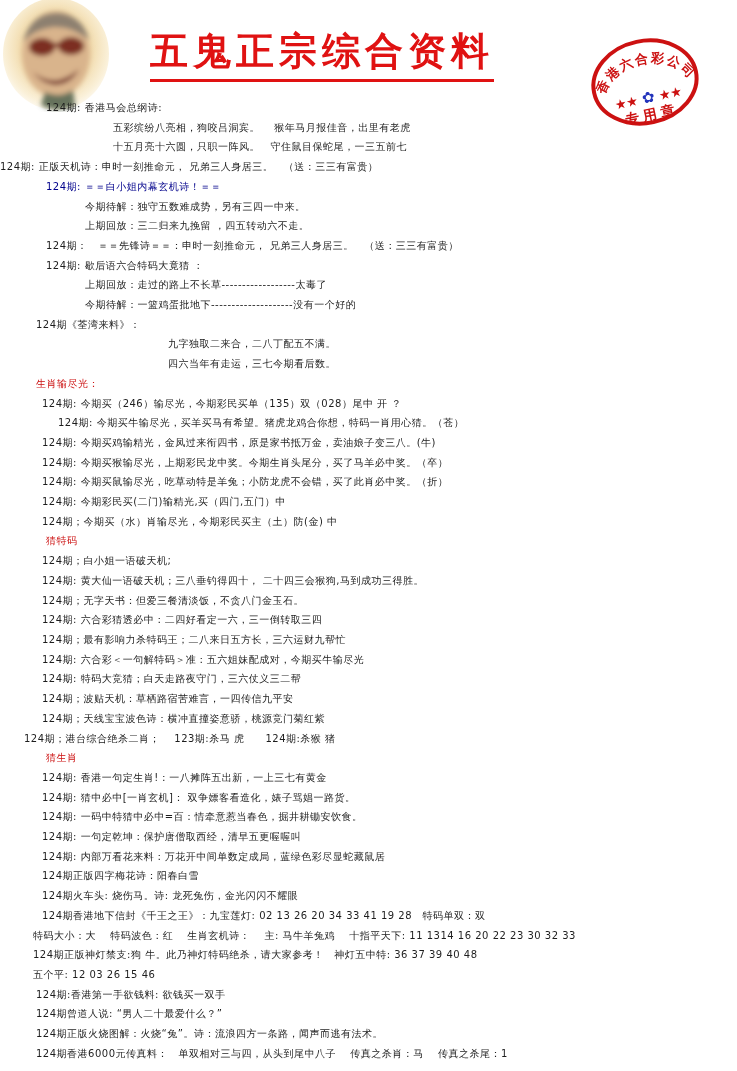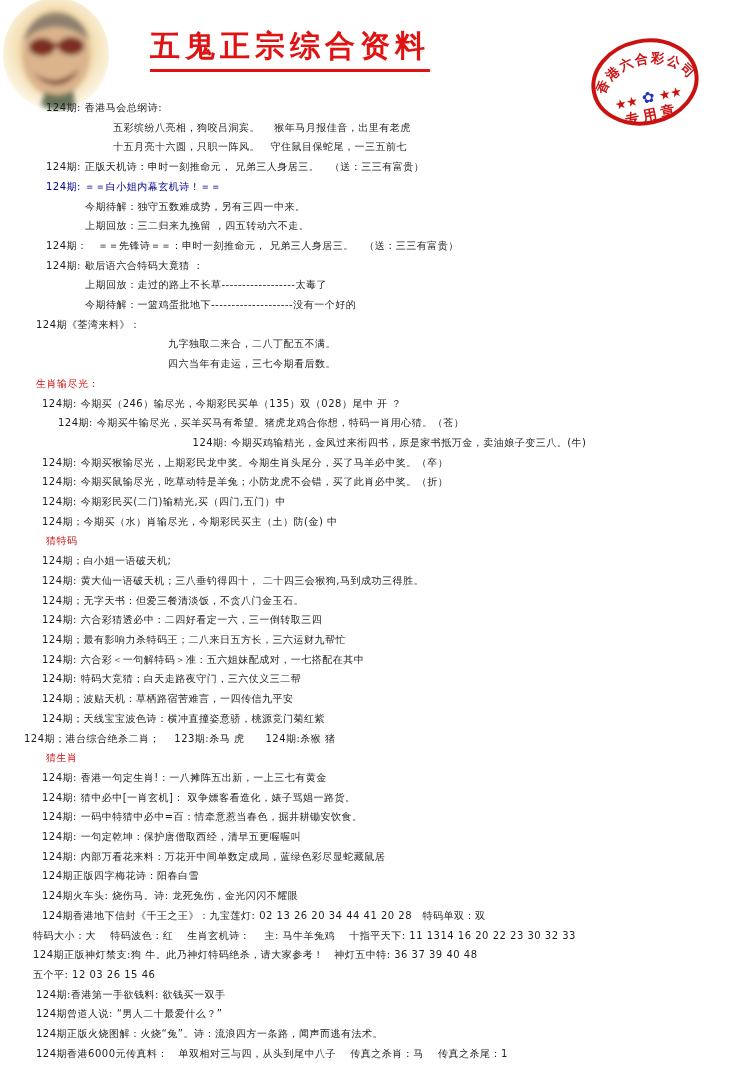--- a/index.html
+++ b/index.html
@@ -6,21 +6,21 @@
   body{
     width:737px;height:1071px;overflow:hidden;background:#ffffff;
     font-family:"DejaVu Sans","Liberation Sans",sans-serif;
     position:relative;
   }
   .header{position:relative;width:737px;height:98px;}
   .photo{position:absolute;left:3px;top:0;}
   .title-wrap{position:absolute;left:150px;top:26px;white-space:nowrap;}
   .page-title{
     font-family:"DejaVu Serif","Liberation Serif",serif;
-    font-size:30px;font-weight:bold;color:#e01212;letter-spacing:5px;
+    font-size:38px;font-weight:bold;color:#e01212;letter-spacing:5px;
     border-bottom:3px solid #e01212;padding-bottom:2px;display:inline-block;
   }
   .stamp{position:absolute;left:583px;top:30px;}
   .content{position:absolute;left:0;top:98px;width:737px;}
   .line{
     white-space:pre-wrap;font-weight:normal;font-size:10px;line-height:19.7px;
     color:#1d1d1d;letter-spacing:0.5px;
   }
   .line.red{color:#cc1111;}
   .line.blue{color:#00008b;}
@@ -77,59 +77,59 @@
       </g>
     </svg>
   </div>
 
 </div>
 
 <div class="content">
     <div class="line" style="padding-left: 46px;">124期: 香港马会总纲诗:</div>
     <div class="line" style="padding-left: 113px;">五彩缤纷八亮相，狗咬吕洞宾。　 猴年马月报佳音，出里有老虎</div>
     <div class="line" style="padding-left: 113px;">十五月亮十六圆，只职一阵风。　守住鼠目保蛇尾，一三五前七</div>
-    <div class="line" style="padding-left: 46px;">124期: 正版天机诗：申时一刻推命元， 兄弟三人身居三。　（送：三三有富贵）</div>
+    <div class="line" style="">124期: 正版天机诗：申时一刻推命元， 兄弟三人身居三。　（送：三三有富贵）</div>
     <div class="line blue" style="padding-left: 46px;">124期: ＝＝白小姐内幕玄机诗！＝＝</div>
     <div class="line" style="padding-left: 85px;">今期待解：独守五数难成势，另有三四一中来。</div>
     <div class="line" style="padding-left: 85px;">上期回放：三二归来九挽留 ，四五转动六不走。</div>
     <div class="line" style="padding-left: 46px;">124期：　＝＝先锋诗＝＝：申时一刻推命元， 兄弟三人身居三。　（送：三三有富贵）</div>
     <div class="line" style="padding-left: 46px;">124期: 歇后语六合特码大竟猜 ：</div>
     <div class="line" style="padding-left: 85px;">上期回放：走过的路上不长草------------------太毒了</div>
     <div class="line" style="padding-left: 85px;">今期待解：一篮鸡蛋批地下--------------------没有一个好的</div>
     <div class="line" style="padding-left: 36px;">124期《荃湾来料》：</div>
     <div class="line" style="padding-left: 168px;">九字独取二来合，二八丁配五不满。</div>
     <div class="line" style="padding-left: 168px;">四六当年有走运，三七今期看后数。</div>
     <div class="line red" style="padding-left: 36px;">生肖输尽光：</div>
     <div class="line" style="padding-left: 42px;">124期: 今期买（246）输尽光，今期彩民买单（135）双（028）尾中 开 ？</div>
     <div class="line" style="padding-left: 30px; margin-left: 28px;">124期: 今期买牛输尽光，买羊买马有希望。猪虎龙鸡合你想，特码一肖用心猜。（苍）</div>
-    <div class="line" style="padding-left: 42px; text-align: center;">124期: 今期买鸡输精光，金凤过来衔四书，原是家书抵万金，卖油娘子变三八。(牛)</div>
+    <div class="line" style="padding-left: 42px;">124期: 今期买鸡输精光，金凤过来衔四书，原是家书抵万金，卖油娘子变三八。(牛)</div>
     <div class="line" style="padding-left: 42px;">124期: 今期买猴输尽光，上期彩民龙中奖。今期生肖头尾分，买了马羊必中奖。（卒）</div>
     <div class="line" style="padding-left: 42px;">124期: 今期买鼠输尽光，吃草动特是羊兔；小防龙虎不会错，买了此肖必中奖。（折）</div>
     <div class="line" style="padding-left: 42px;">124期: 今期彩民买(二门)输精光,买（四门,五门）中</div>
     <div class="line" style="padding-left: 42px;">124期；今期买（水）肖输尽光，今期彩民买主（土）防(金) 中</div>
     <div class="line red" style="padding-left: 46px;">猜特码</div>
     <div class="line" style="padding-left: 42px;">124期；白小姐一语破天机;</div>
     <div class="line" style="padding-left: 42px;">124期: 黄大仙一语破天机；三八垂钓得四十， 二十四三会猴狗,马到成功三得胜。</div>
     <div class="line" style="padding-left: 42px;">124期；无字天书：但爱三餐清淡饭，不贪八门金玉石。</div>
     <div class="line" style="padding-left: 42px;">124期: 六合彩猜透必中：二四好看定一六，三一倒转取三四</div>
     <div class="line" style="padding-left: 42px;">124期；最有影响力杀特码王；二八来日五方长，三六运财九帮忙</div>
-    <div class="line" style="padding-left: 42px;">124期: 六合彩＜一句解特码＞准：五六姐妹配成对，一七搭配在其中</div>
+    <div class="line" style="padding-left: 42px;">124期: 六合彩＜一句解特码＞准：五六姐妹配成对，今期买牛输尽光</div>
     <div class="line" style="padding-left: 42px;">124期: 特码大竞猜；白天走路夜守门，三六仗义三二帮</div>
     <div class="line" style="padding-left: 42px;">124期；波贴天机：草栖路宿苦难言，一四传信九平安</div>
     <div class="line" style="padding-left: 42px;">124期；天线宝宝波色诗：横冲直撞姿意骄，桃源竞门菊红紫</div>
     <div class="line" style="padding-left: 24px;">124期；港台综合绝杀二肖；　 123期:杀马 虎　　124期:杀猴 猪</div>
     <div class="line red" style="padding-left: 46px;">猜生肖</div>
     <div class="line" style="padding-left: 42px;">124期: 香港一句定生肖!：一八摊阵五出新，一上三七有黄金</div>
     <div class="line" style="padding-left: 42px;">124期: 猜中必中[一肖玄机]： 双争嫖客看造化，婊子骂娼一路货。</div>
     <div class="line" style="padding-left: 42px;">124期: 一码中特猜中必中=百：情牵意惹当春色，掘井耕锄安饮食。</div>
     <div class="line" style="padding-left: 42px;">124期: 一句定乾坤：保护唐僧取西经，清早五更喔喔叫</div>
     <div class="line" style="padding-left: 42px;">124期: 内部万看花来料：万花开中间单数定成局，蓝绿色彩尽显蛇藏鼠居</div>
     <div class="line" style="padding-left: 42px;">124期正版四字梅花诗：阳春白雪</div>
     <div class="line" style="padding-left: 42px;">124期火车头: 烧伤马。诗: 龙死兔伤，金光闪闪不耀眼</div>
-    <div class="line" style="padding-left: 42px;">124期香港地下信封《千王之王》：九宝莲灯: 02 13 26 20 34 44 41 20 28　特码单双：双</div>
+    <div class="line" style="padding-left: 42px;">124期香港地下信封《千王之王》：九宝莲灯: 02 13 26 20 34 33 41 19 28　特码单双：双</div>
     <div class="line" style="padding-left: 33px;">特码大小：大　 特码波色：红　 生肖玄机诗：　 主: 马牛羊兔鸡　 十指平天下: 11 1314 16 20 22 23 30 32 33</div>
     <div class="line" style="padding-left: 33px;">124期正版神灯禁支:狗 牛。此乃神灯特码绝杀，请大家参考！　神灯五中特: 36 37 39 40 48</div>
     <div class="line" style="padding-left: 33px;">五个平: 12 03 26 15 46</div>
     <div class="line" style="padding-left: 36px;">124期:香港第一手欲钱料: 欲钱买一双手</div>
     <div class="line" style="padding-left: 36px;">124期曾道人说: “男人二十最爱什么？”</div>
     <div class="line" style="padding-left: 36px;">124期正版火烧图解：火烧“兔”。诗：流浪四方一条路，闻声而逃有法术。</div>
     <div class="line" style="padding-left: 36px;">124期香港6000元传真料：　单双相对三与四，从头到尾中八子　 传真之杀肖：马　 传真之杀尾：1</div>
   </div>
 
 </body></html>

